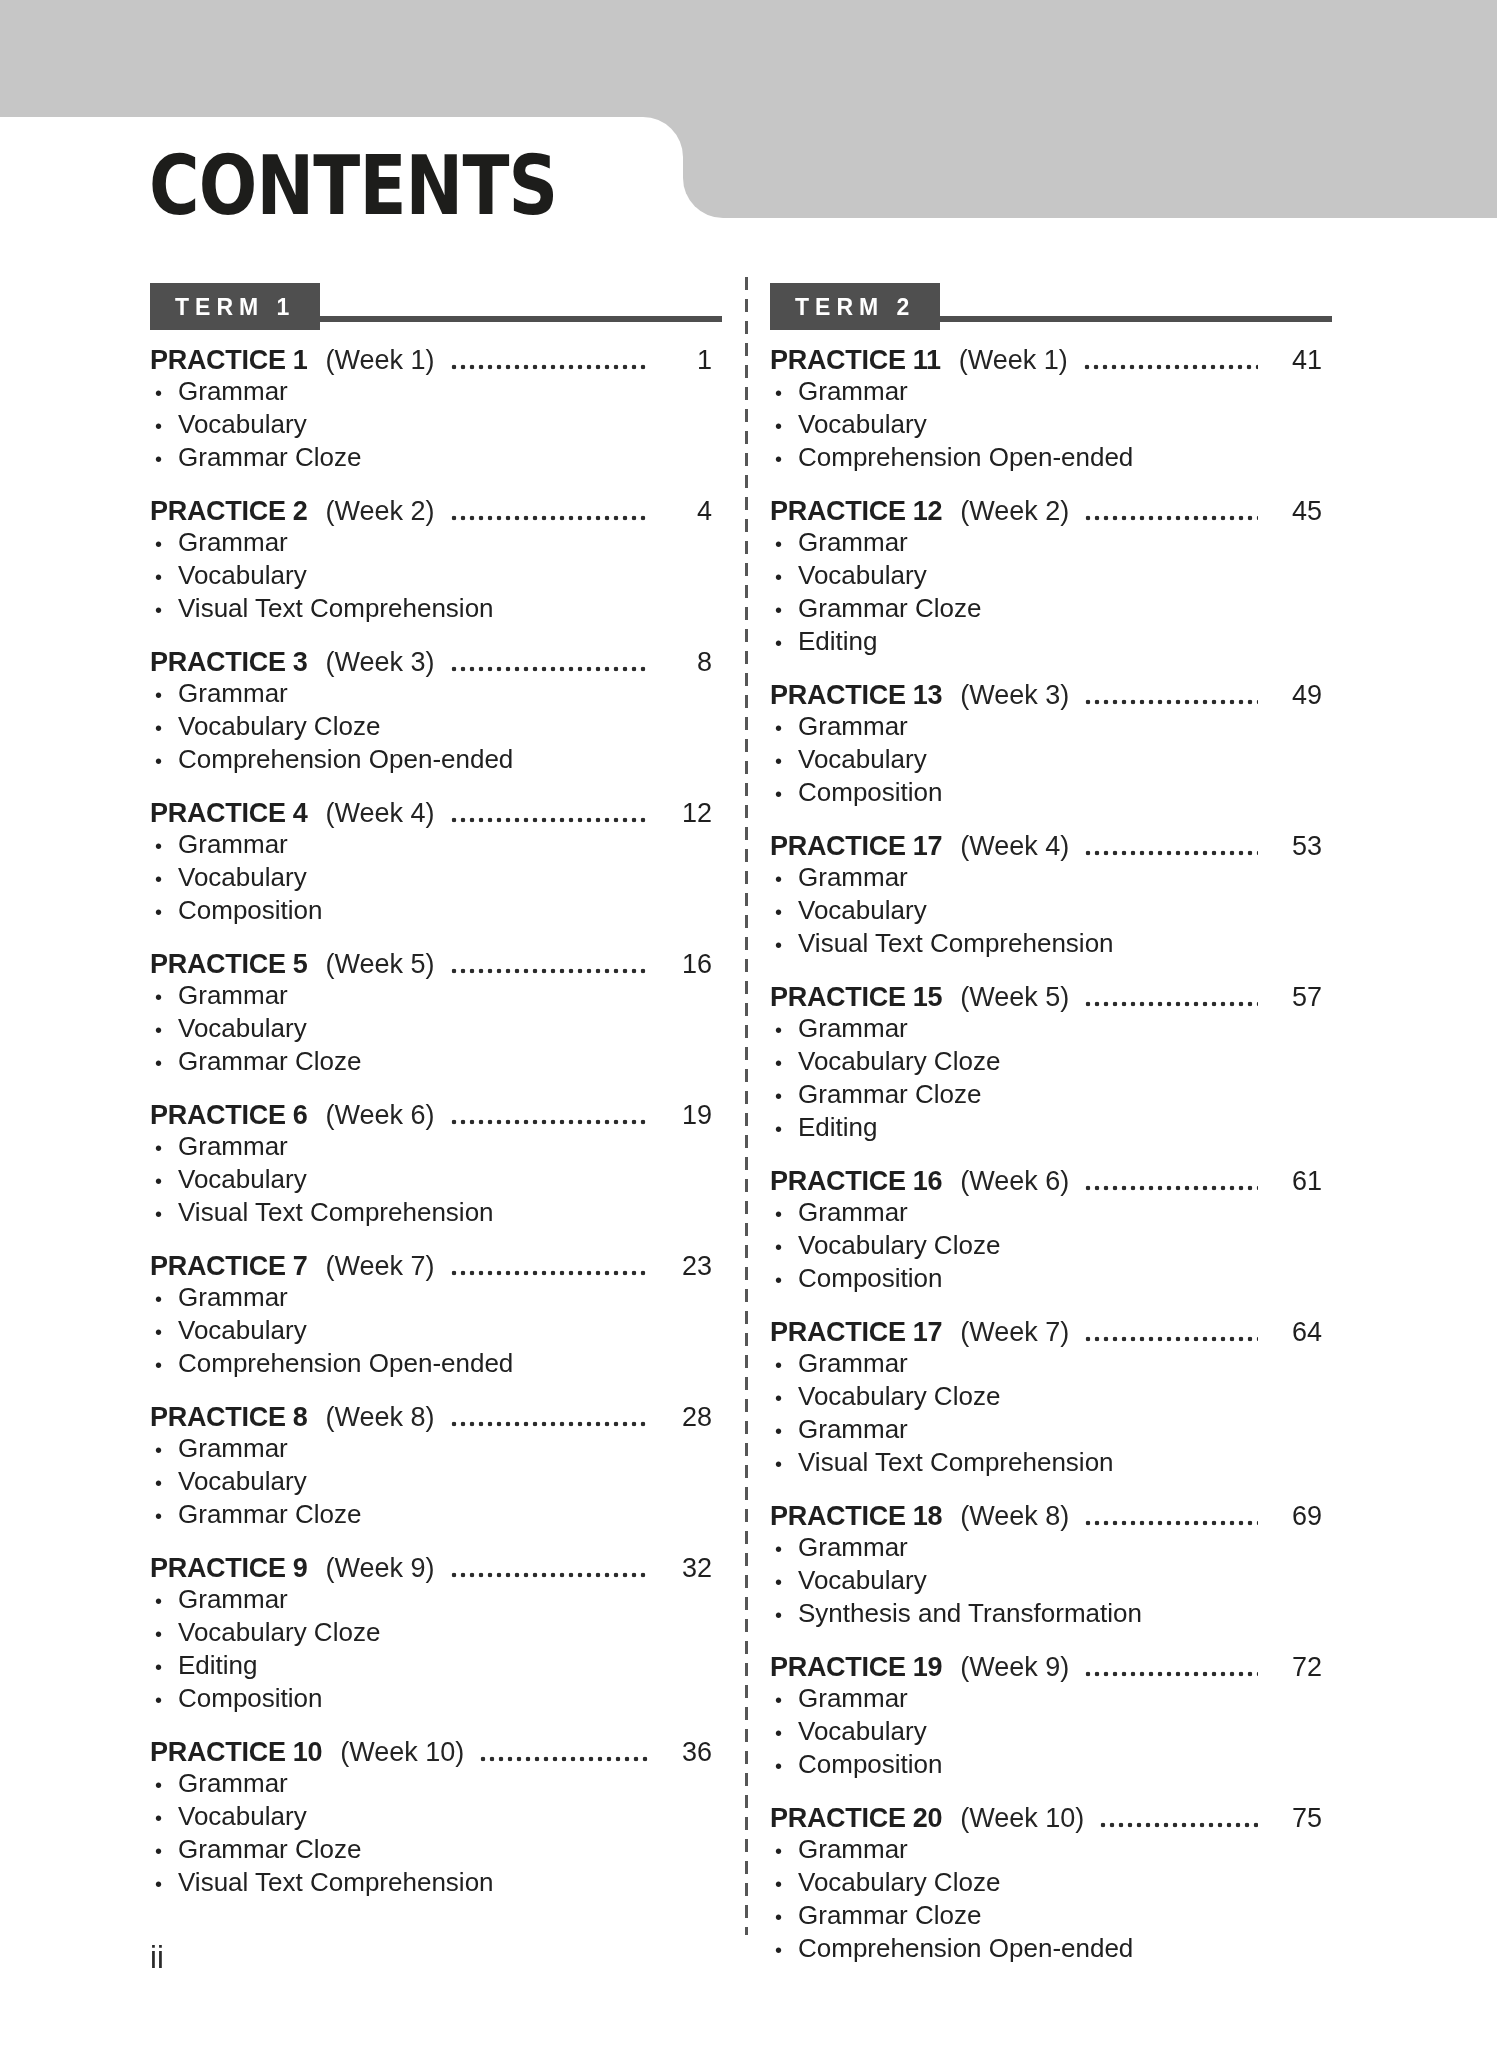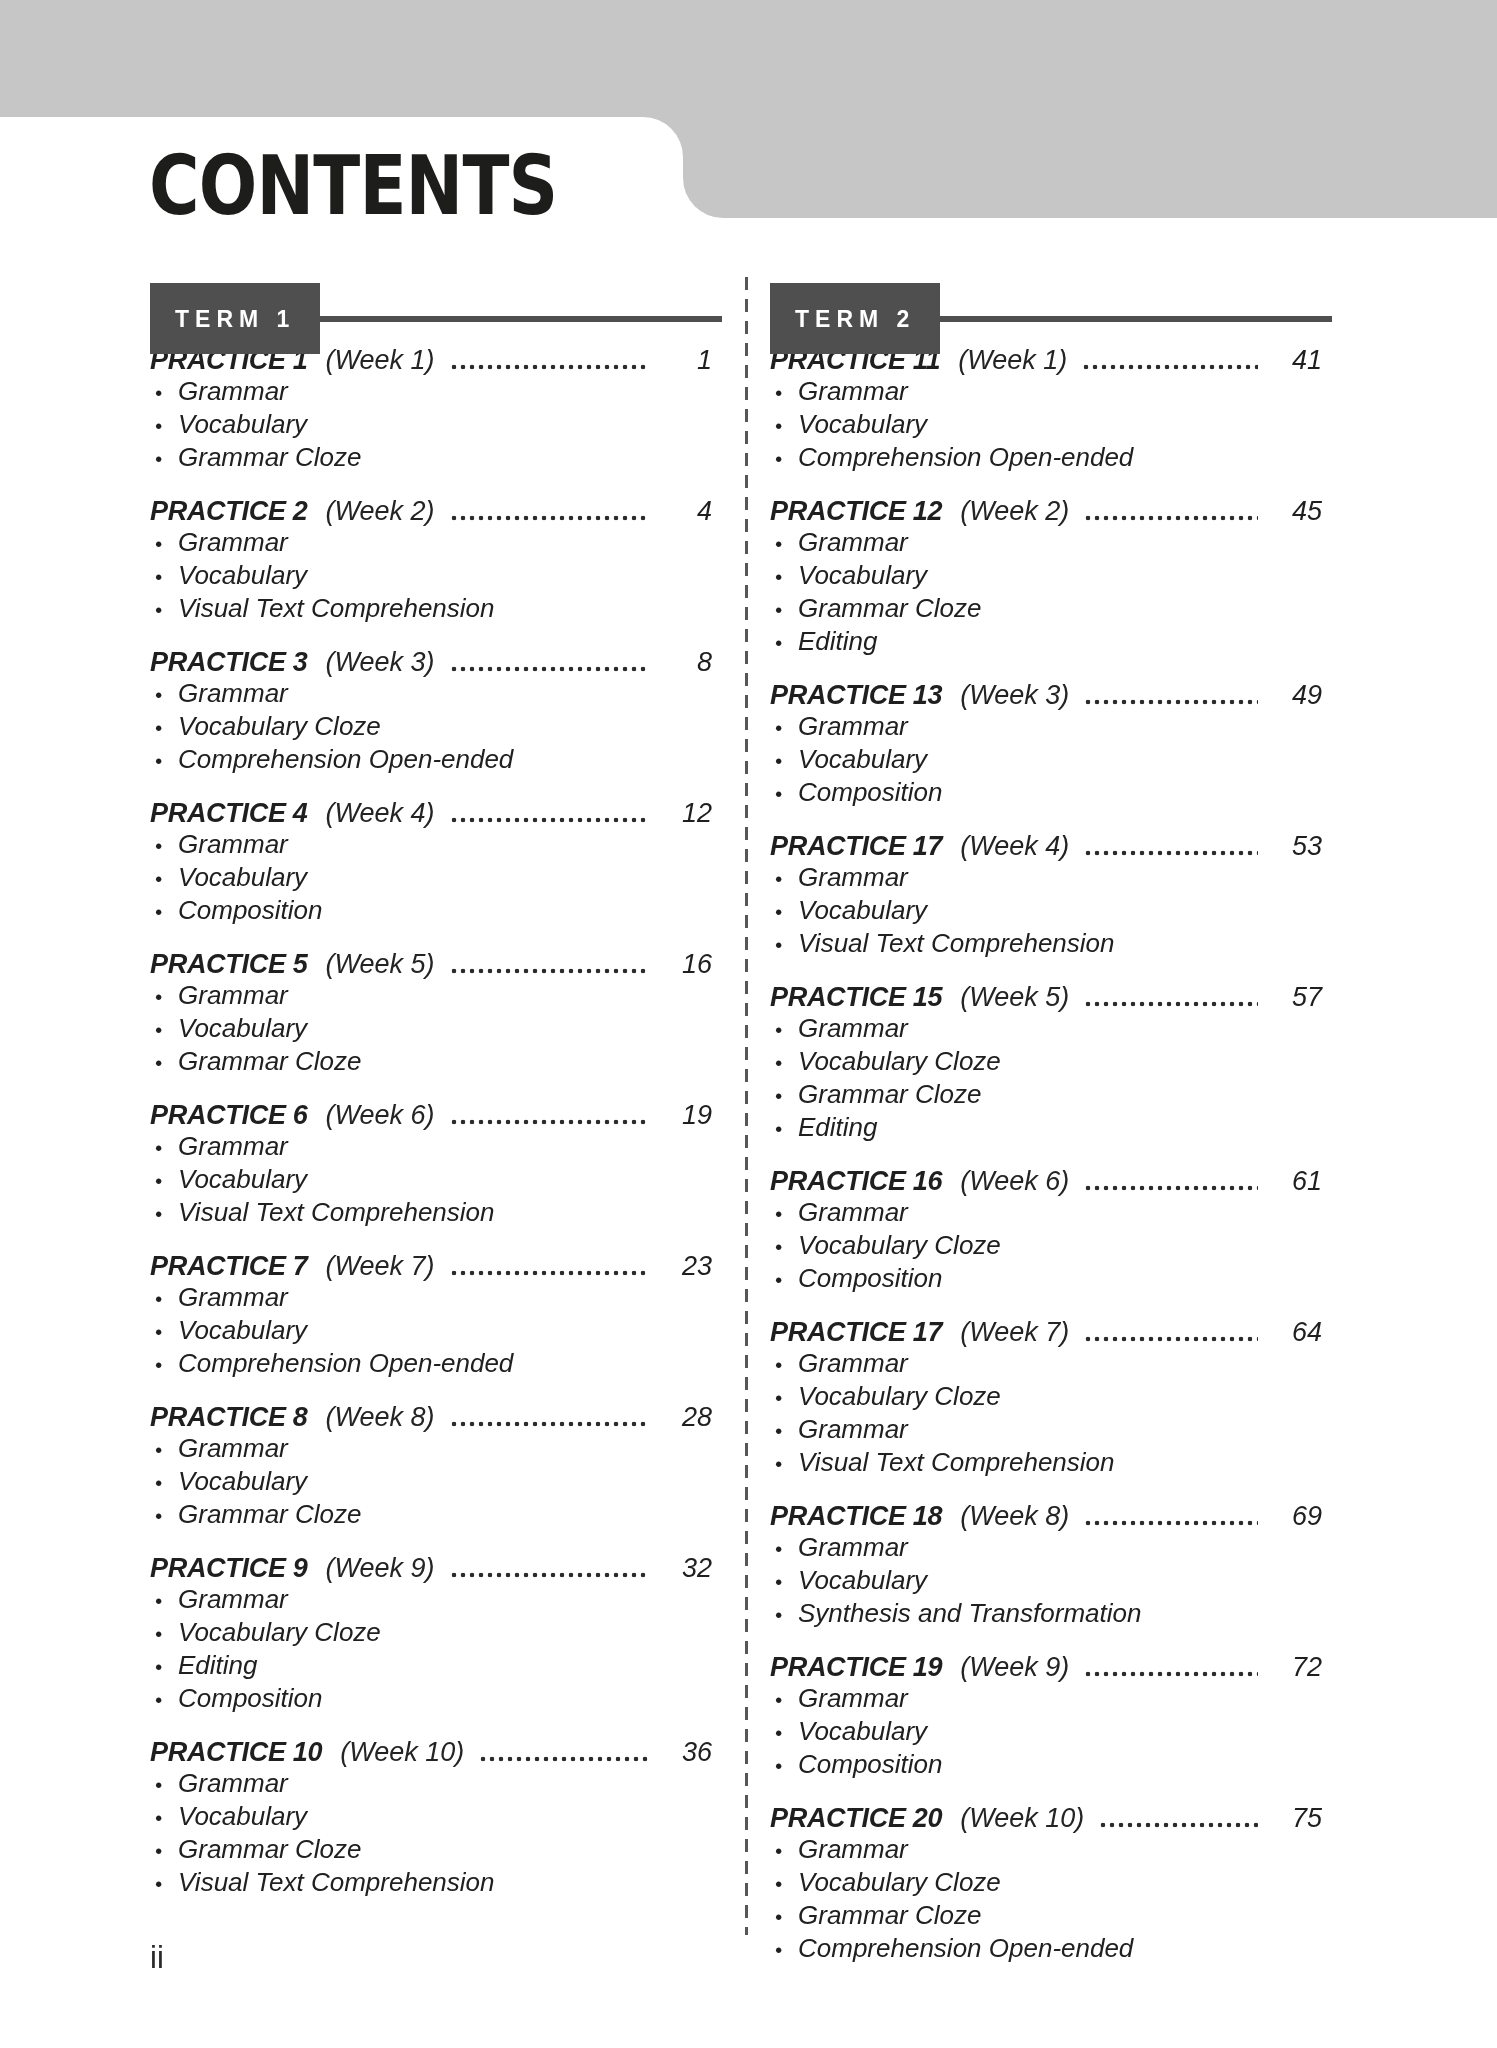--- a/index.html
+++ b/index.html
@@ -35,26 +35,26 @@
   .col-2{left:770px;width:562px;}
   .divider{
     position:absolute;left:745px;top:277px;width:3px;height:1658px;
     background:repeating-linear-gradient(180deg, #565656 0 13px, transparent 13px 22px);
   }
   
   .term-head{position:relative;height:39px;margin-bottom:23px;}
   .term-rule{position:absolute;left:0;right:0;bottom:0;height:6px;background:var(--dark_gray);}
   .term-box{
     position:relative;display:inline-block;height:39px;line-height:40px;
-    padding:16px 25px;background:var(--dark_gray);
+    padding:4px 25px;background:var(--dark_gray);
     color:#ffffff;font-weight:bold;font-size:23px;letter-spacing:6px;
     white-space:nowrap;
   }
   
-  .practice{margin:0 0 21px 0;font-style:italic;}
+  .practice{margin:0 0 21px 0;}
   .row{display:flex;align-items:baseline;line-height:31px;font-size:27px;white-space:nowrap;}
   .pname{font-weight:bold;color:#1f1f1f;letter-spacing:-0.3px;}
   .pweek{margin-left:18px;color:#242424;}
   .leader{
     flex:1 1 auto;align-self:flex-end;height:6px;margin:0 0 6px 16px;
     background-image:radial-gradient(circle at 3px 3px, #2b2b2b 2px, transparent 2.6px);
     background-size:9px 6px;background-repeat:repeat-x;background-position:left bottom;
   }
   .pnum{flex:0 0 74px;box-sizing:border-box;padding-right:10px;text-align:right;color:#1f1f1f;}
   .topics{margin:0;padding:0;list-style:none;}

